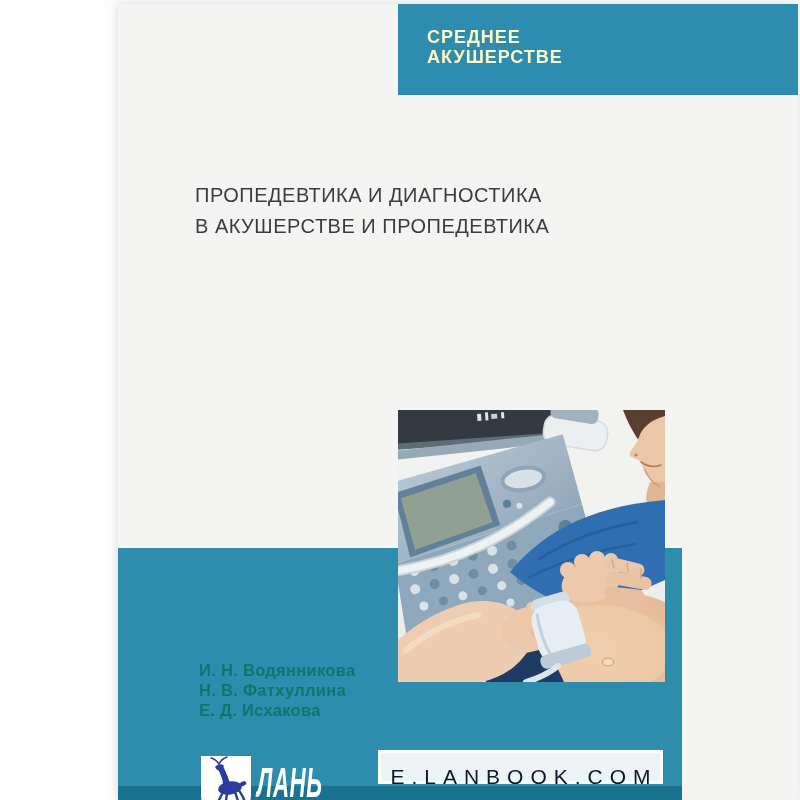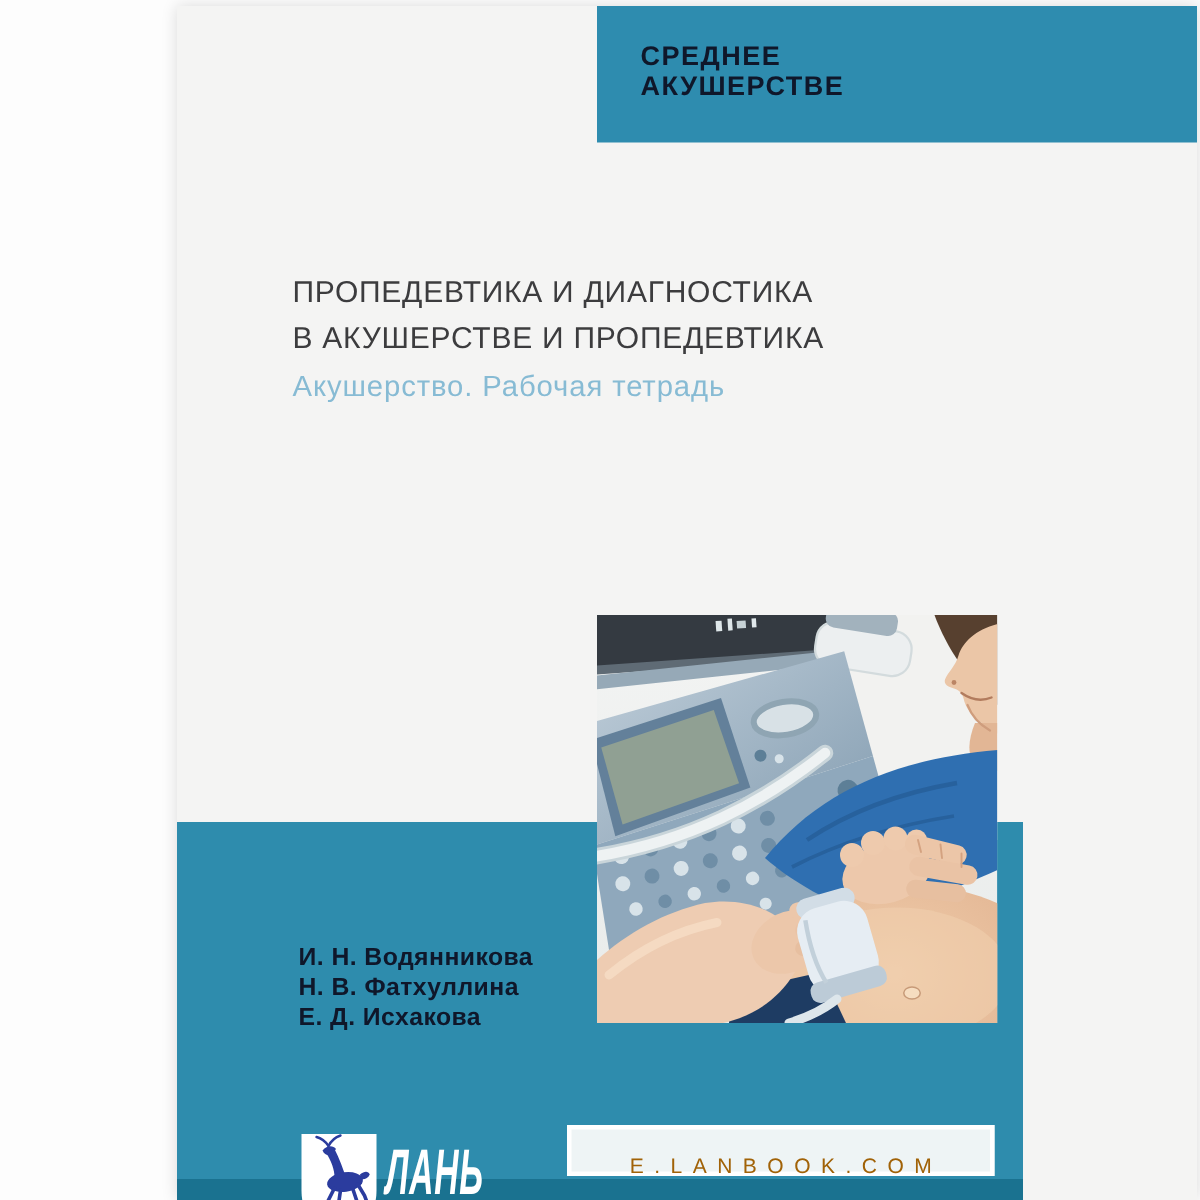--- a/index.html
+++ b/index.html
@@ -22,21 +22,21 @@
     width: 680px; height: 796px;
     background: #f4f4f3;
     box-shadow: 0 0 10px rgba(0,0,0,0.14);
   }
   
   .banner {
     position: absolute;
     left: 280px; top: 0;
     width: 400px; height: 91px;
     background: #2e8caf;
-    color: #0f172a;
+    color: #fef9c3;
     padding: 24px 0 0 29px;
   }
   .banner .line {
     display: block;
     font-size: 18px;
     line-height: 19.5px;
     font-weight: 700;
     letter-spacing: 1px;
   }
   
@@ -75,22 +75,22 @@
   
   .photo {
     position: absolute;
     left: 280px; top: 406px;
     width: 267px; height: 272px;
     overflow: hidden;
   }
   
   .authors {
     position: absolute;
-    left: 81px; top: 624px;
-    color: #0f172a;
+    left: 81px; top: 656px;
+    color: #0f766e;
   }
   .authors .author {
     display: block;
     font-size: 16.5px;
     line-height: 20px;
     font-weight: 700;
     letter-spacing: 0.3px;
     white-space: nowrap;
   }
   
@@ -117,43 +117,42 @@
     position: absolute;
     left: 260px; top: 746px;
     width: 285px; height: 34px;
     background: #eef4f5;
     border: 3px solid #ffffff;
     display: flex;
     align-items: center;
     justify-content: center;
   }
   .site-text {
-    color: #a16207;
-    font-size: 14px;
+    color: #0f172a;
+    font-size: 21px;
     letter-spacing: 7px;
     padding-left: 7px;
     white-space: nowrap;
     margin-top: 20px;
   }
 </style>
 </head>
 <body>
 
 <div class="stage">
   <div class="cover">
 
     <div class="banner">
       <span class="line">СРЕДНЕЕ</span>
       <span class="line">АКУШЕРСТВЕ</span>
     </div>
 
     <div class="title-block">
       <div class="title-line">ПРОПЕДЕВТИКА И ДИАГНОСТИКА</div>
       <div class="title-line">В АКУШЕРСТВЕ И ПРОПЕДЕВТИКА</div>
-      <div class="subtitle">Акушерство. Рабочая тетрадь</div>
     </div>
 
     <div class="teal-band"></div>
     <div class="bottom-strip"></div>
 
     <div class="photo">
       <svg width="267" height="272" viewBox="0 0 267 272" role="img" aria-label="Ультразвуковое исследование: рука врача с УЗИ-датчиком на животе беременной женщины рядом с аппаратом УЗИ">
         <defs>
           <linearGradient id="wallG" x1="0" y1="0" x2="0" y2="1">
             <stop offset="0" stop-color="#f3f4f3"></stop>

